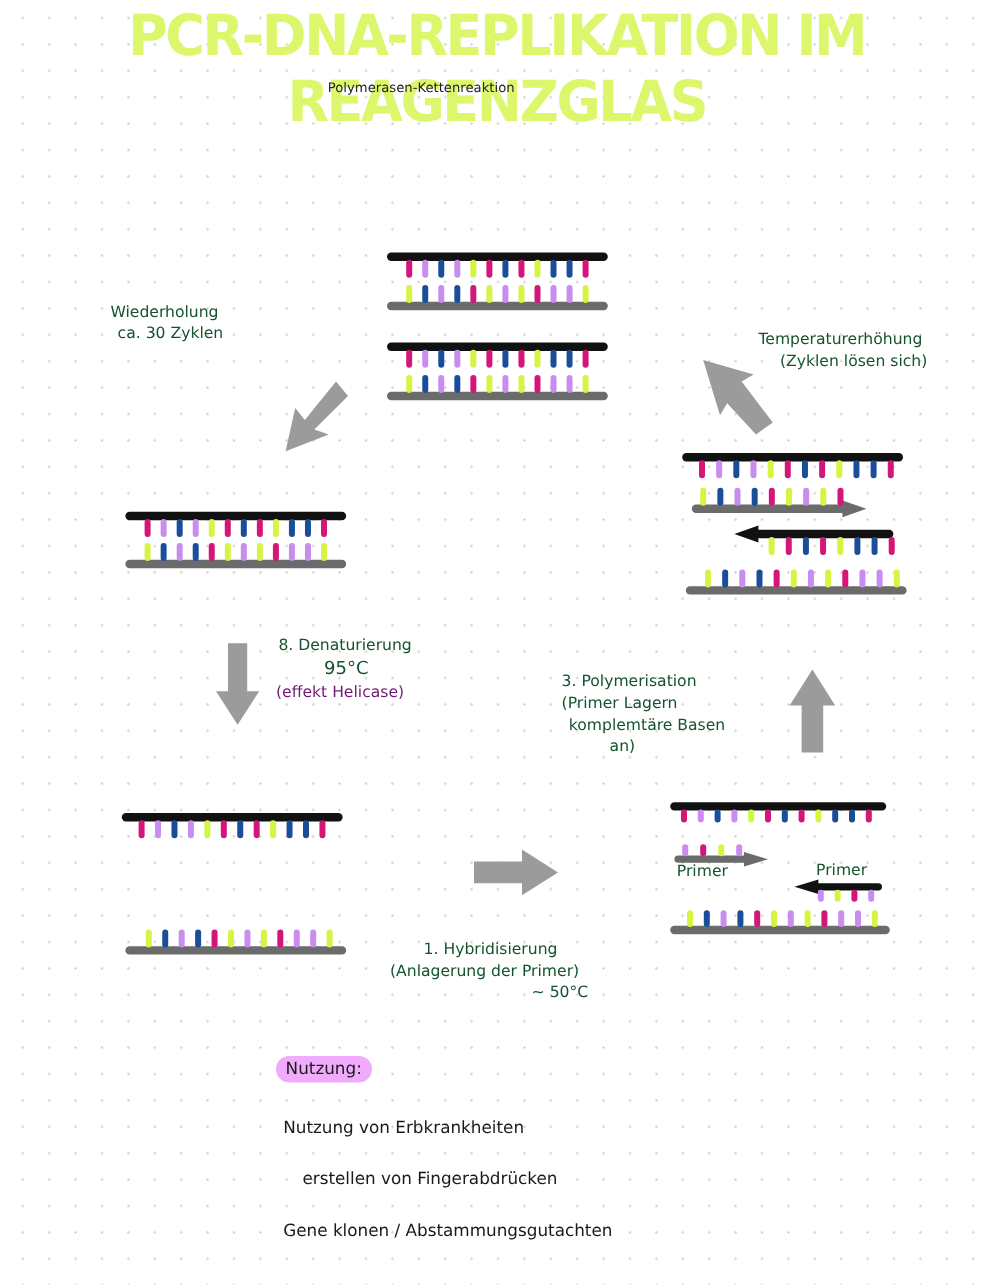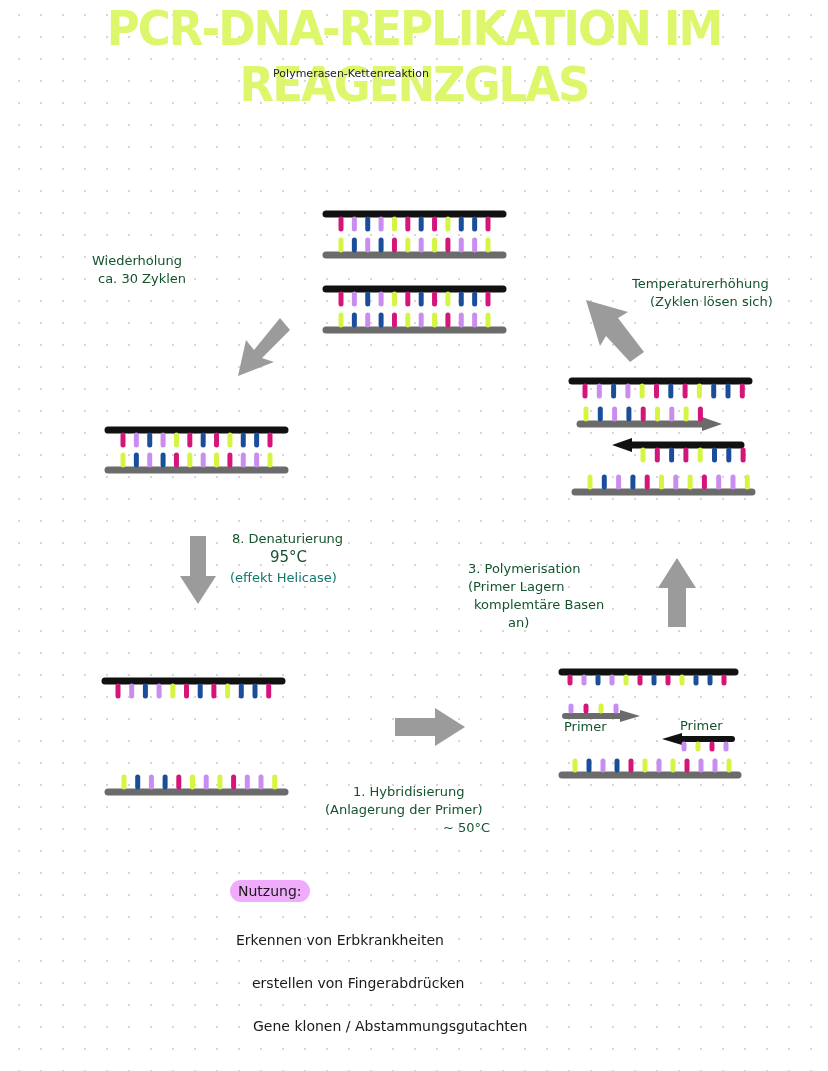--- a/index.html
+++ b/index.html
@@ -16,21 +16,21 @@
     position: absolute; left: 0; top: 4px; width: 828px; text-align: center;
     font-family: "DejaVu Sans", sans-serif; font-weight: bold;
     font-size: 45px; letter-spacing: -2px; color: #dcf76b;
     transform: scaleY(1.05);
   }
   .subtitle {
     position: absolute; left: 0; top: 67px; width: 656px; text-align: center;
     font-size: 11px; color: #222; margin-left: 23px;
   }
   .note { position: absolute; font-size: 13px; line-height: 18px; color: #14532d; white-space: nowrap; }
-  .note.gray { color: #0f766e; }
+  .note.gray { color: #701a75; }
   svg.diagram { position: absolute; left: 0; top: 0; }
   .nutzung-label {
     position: absolute; left: 230px; top: 880px;
     background: #f0abfc; border-radius: 14px; padding: 3px 8px;
     font-size: 14px; color: #1a1a1a;
   }
   .use-item { position: absolute; left: 236px; font-size: 14px; color: #1a1a1a; }
 </style>
 </head>
 <body>
@@ -266,15 +266,15 @@
 <div class="note" style="left:325px; top:783px;">
   <div style="padding-left:28px">1. Hybridisierung</div>
   <div>(Anlagerung der Primer)</div>
   <div style="padding-left:118px">~ 50°C</div>
 </div>
 
 <div class="note" style="left:564px; top:718px;">Primer</div>
 <div class="note" style="left:680px; top:717px;">Primer</div>
 
 <div class="nutzung-label">Nutzung:</div>
-<div class="use-item" style="top:932px;">Erkennen von Erbkrankheiten</div>
+<div class="use-item" style="top:932px;">Nutzung von Erbkrankheiten</div>
 <div class="use-item" style="top:975px;margin-left:16px;">erstellen von Fingerabdrücken</div>
-<div class="use-item" style="top:1018px;margin-left:17px;">Gene klonen / Abstammungsgutachten</div>
+<div class="use-item" style="top:1018px;">Gene klonen / Abstammungsgutachten</div>
 
 </body></html>

